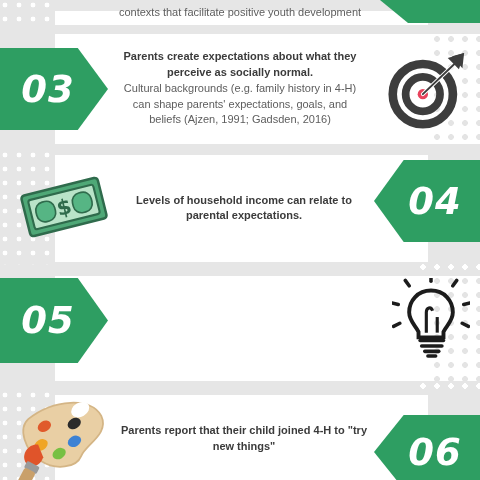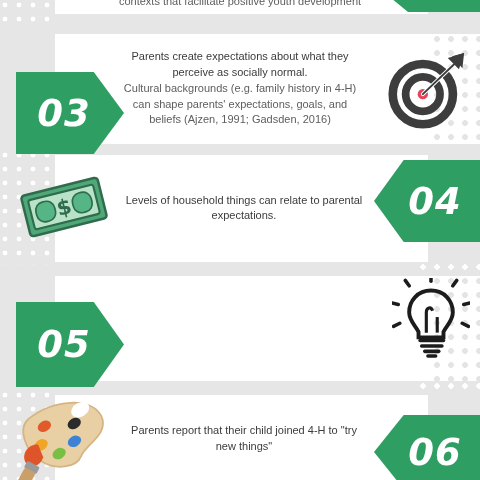--- a/index.html
+++ b/index.html
@@ -70,42 +70,41 @@
   .badge .num {
     color: #ffffff;
     font-weight: 700;
     font-style: italic;
     letter-spacing: 1px;
     line-height: 1;
     font-family: "DejaVu Sans", sans-serif;
   }
   
   .badge.point-right {
-    left: 16px;
+    left: 0;
     clip-path: polygon(0 0, 72% 0, 100% 50%, 72% 100%, 0 100%);
-    margin-top: 24px;
   }
   
   .badge.point-left {
     right: 0;
     clip-path: polygon(28% 0, 100% 0, 100% 100%, 28% 100%, 0 50%);
   }
   .badge.point-left .num { transform: translateX(8px); }
   .badge.point-right .num { transform: translateX(-6px); }
 
   
   .text-block {
     position: absolute;
     top: 50%;
     transform: translateY(-50%);
     text-align: center;
     color: #4a4a4a;
   }
   .text-block .headline {
-    font-weight: 400;
+    font-weight: 700;
     color: #3b3b3b;
     font-size: 11px;
     line-height: 1.42;
     margin-bottom: 1px;
   }
   .text-block .body {
     font-weight: 400;
     color: #5d5d5d;
     font-size: 11px;
     line-height: 1.42;
@@ -135,21 +134,21 @@
 
 <div class="dots-left" style="top:0px;   height:30px;"></div>
 <div class="dots-left" style="top:150px; height:115px;"></div>
 <div class="dots-left" style="top:390px; height:90px;"></div>
 
 <div class="dots-right" style="top:34px;  height:110px;"></div>
 <div class="dots-right on-grey" style="top:262px; height:14px;"></div>
 <div class="dots-right" style="top:276px; height:105px;"></div>
 <div class="dots-right on-grey" style="top:381px; height:14px;"></div>
 
-<div class="row" id="partial-row-top" style="top:0px; height:14px;">
+<div class="row" id="partial-row-top" style="top:11px; height:14px;">
   <div class="card left-aligned"></div>
   <div class="partial-text">contexts that facilitate positive youth development</div>
   <div class="badge point-left" style="top:-34px; height:46px; width:100px;">
     <span class="num" style="font-size:30px;"></span>
   </div>
 </div>
 
 <div class="row" style="top:34px; height:110px;">
   <div class="card left-aligned"></div>
 
@@ -176,21 +175,21 @@
 </div>
 
 <div class="row" style="top:155px; height:107px;">
   <div class="card right-aligned"></div>
 
   <div class="badge point-left" style="top:5px; height:82px; width:106px;">
     <span class="num" style="font-size:37px;">04</span>
   </div>
 
   <div class="text-block" style="left:120px; width:248px;">
-    <div class="headline">Levels of household things can relate to parental expectations.</div>
+    <div class="headline">Levels of household income can relate to parental expectations.</div>
   </div>
 
   <div class="illus" style="left:18px; top:14px; width:92px; height:76px;">
     <svg viewBox="0 0 110 90" width="92" height="76">
       <g transform="rotate(-14 55 45)">
         <rect x="8" y="20" width="94" height="50" rx="4" fill="#4fa877" stroke="#2f6b4c" stroke-width="3"></rect>
         <rect x="15" y="27" width="80" height="36" rx="3" fill="#b9e3c8" stroke="#2f6b4c" stroke-width="2.5"></rect>
         <rect x="21" y="33" width="23" height="24" rx="10" fill="#56b584" stroke="#2f6b4c" stroke-width="2"></rect>
         <rect x="66" y="33" width="23" height="24" rx="10" fill="#56b584" stroke="#2f6b4c" stroke-width="2"></rect>
         <text x="55" y="54" font-family="DejaVu Sans, sans-serif" font-size="25" font-weight="bold" fill="#2f6b4c" text-anchor="middle">$</text>

